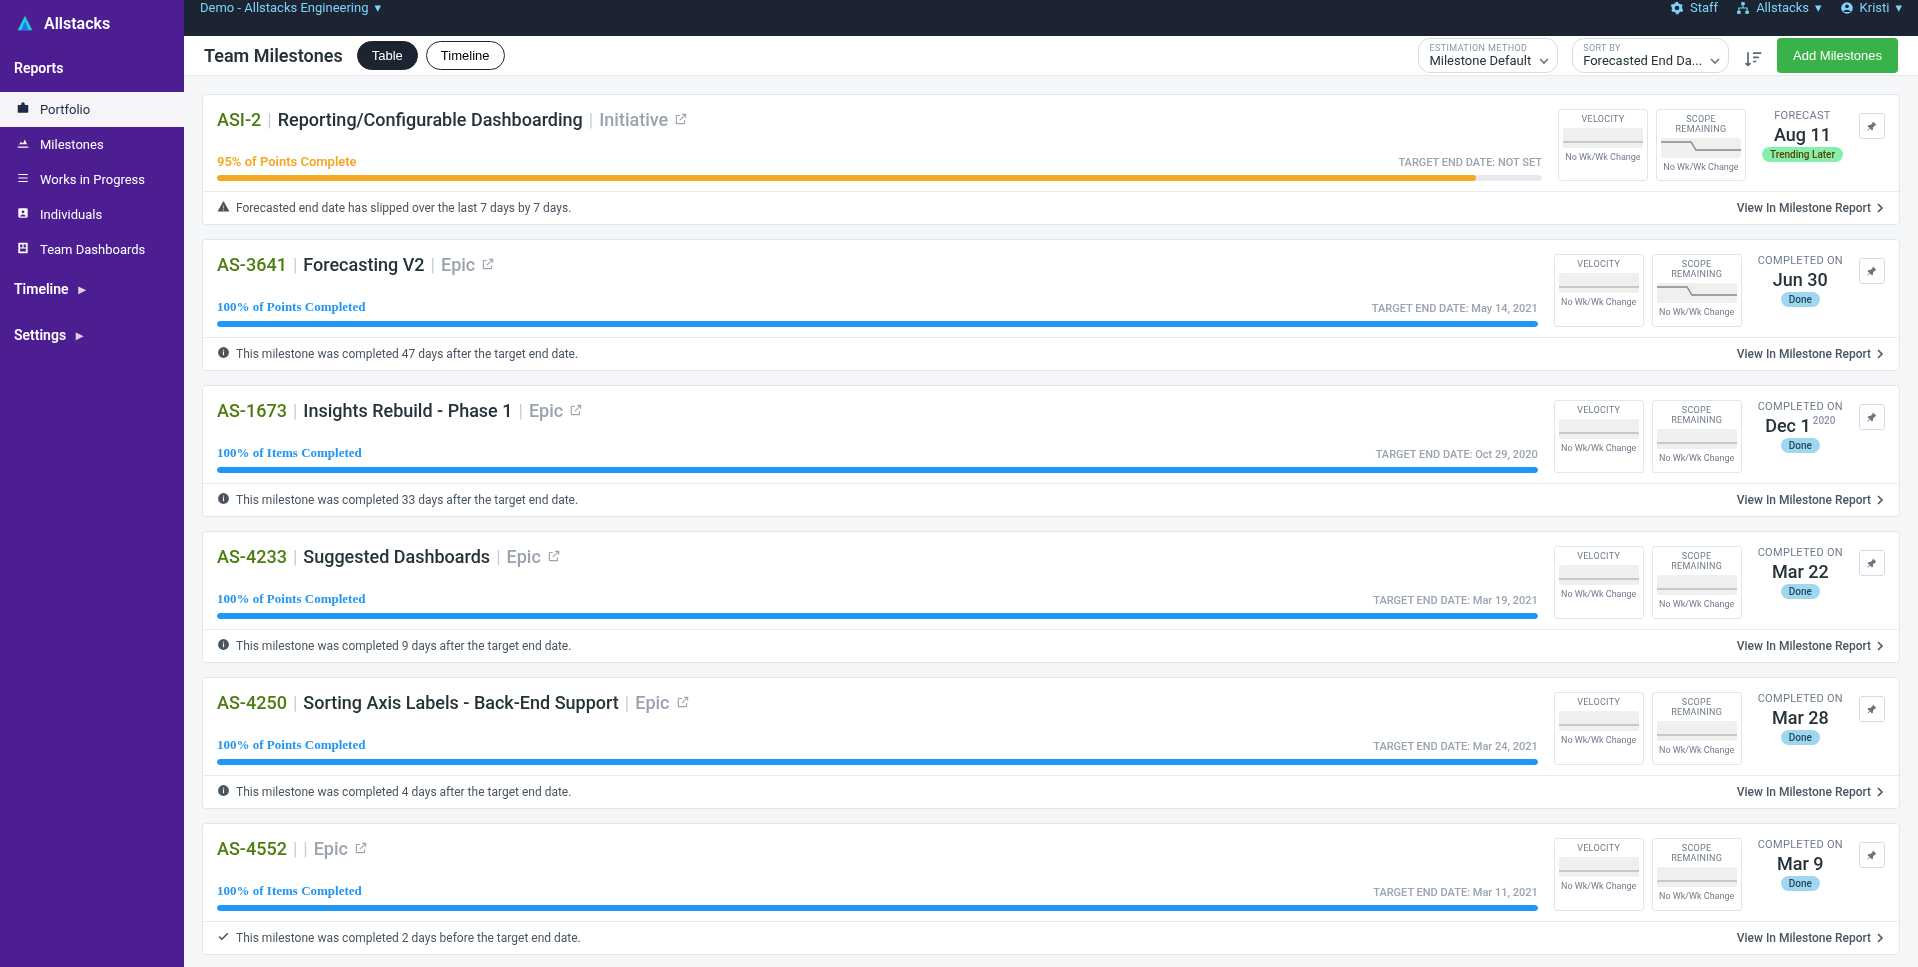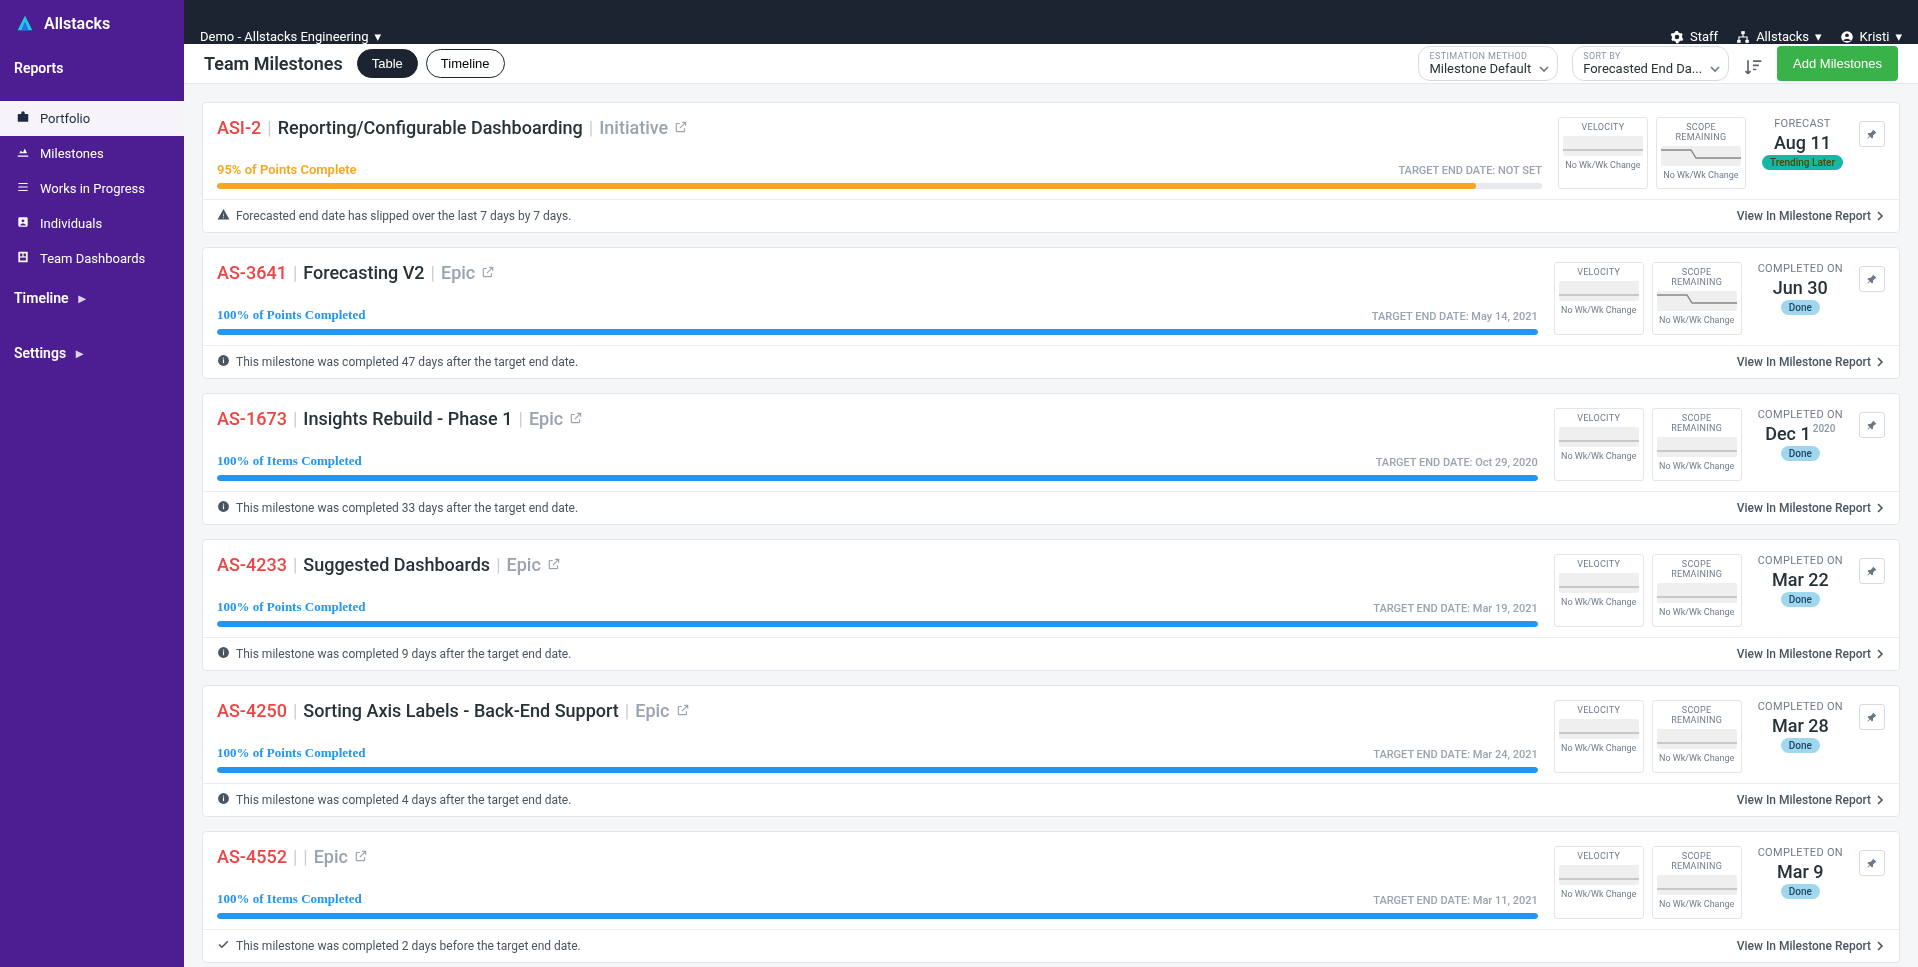--- a/index.html
+++ b/index.html
@@ -10,28 +10,28 @@
     --green: #38b249;
     --amber: #f5a623;
     --blue: #2196f3;
     --text-muted: #7a8a99;
   }
   .app { display: flex; height: 100vh; width: 100vw; }
   .sidebar { width: 184px; background: var(--purple); color: #fff; display: flex; flex-direction: column; }
   .brand { display: flex; align-items: center; padding: 12px 14px; gap: 8px; }
   .brand svg { width: 22px; height: 22px; }
   .brand-name { font-weight: 600; font-size: 16px; }
-  .side-section { font-size: 14px; font-weight: 600; padding: 14px 14px 25px; display:flex; align-items:center; gap:6px; }
+  .side-section { font-size: 14px; font-weight: 600; padding: 14px 14px 16px; display:flex; align-items:center; gap:6px; }
   .side-section .chev { margin-left: 4px; opacity:.8; }
   .nav { list-style: none; }
   .nav li { display: flex; align-items: center; gap: 10px; padding: 9px 14px 9px 16px; font-size: 13px; cursor: pointer; }
   .nav li.active { background: rgba(255,255,255,0.95); color: #1f2a44; }
   .nav li svg { width: 14px; height: 14px; }
   .main { flex: 1; display: flex; flex-direction: column; min-width: 0; }
-  .topbar { background: var(--dark-header); color: #ffffff; display: flex; align-items: flex-end; padding: 0 16px; height: 44px; font-size: 13px; gap: 18px; }
+  .topbar { background: var(--dark-header); color: #7dd3fc; display: flex; align-items: flex-start; padding: 0 16px; height: 36px; font-size: 13px; gap: 18px; }
   .topbar .spacer { flex: 1; }
   .tb-item { display:flex; align-items:center; gap:6px; cursor:pointer; }
   .tb-item svg { width:14px; height:14px; }
   .page-header { background:#fff; border-bottom:1px solid #e5e9ef; display:flex; align-items:center; padding: 2px 20px; gap:14px; }
   .page-title { font-size:18px; font-weight:600; }
   .toggle-group { display:flex; border-radius:20px; }
   .toggle-pill { font-size:13px; padding:6px 14px; border-radius:16px; border:1.5px solid #1b2430; background:#fff; cursor:pointer; }
   .toggle-pill.active { background:#1b2430; color:#fff; }
   .toggle-pill + .toggle-pill { margin-left:8px; }
   .page-header .spacer { flex:1; }
@@ -40,21 +40,21 @@
   .dd-label { font-size:9px; letter-spacing:.4px; color:#8a95a5; text-transform:uppercase; }
   .dd-row { display:flex; align-items:center; justify-content:space-between; gap:8px; font-size:13px; white-space:nowrap; }
   .dd-row svg { width:10px; height:10px; color:#6b7684; }
   .sort-icon { cursor:pointer; color:#5b6570; }
   .btn-green { background:var(--green); color:#fff; border:none; border-radius:4px; padding:10px 16px; font-size:13px; font-weight:500; cursor:pointer; }
   .content { flex:1; overflow-y:auto; padding:18px 18px 20px; }
   .card { background:#fff; border:1px solid #e1e5ec; border-radius:4px; margin-bottom:14px; }
   .card-header { display:flex; padding:14px 14px 10px; gap:16px; }
   .card-left { flex:1; min-width:0; }
   .title-row { display:flex; align-items:baseline; gap:6px; font-size:18px; flex-wrap:wrap; }
-  .issue-key { color:#ef4444; font-weight:500; }
+  .issue-key { color:#4d7c0f; font-weight:500; }
   .sep { color:#c7cdd6; }
   .issue-title { font-weight:500; }
   .issue-type { color:#9aa3b0; font-weight:500; }
   .ext-link { color:#9aa3b0; cursor:pointer; }
   .ext-link svg { width:14px; height:14px; }
   .progress-row { display:flex; justify-content:space-between; align-items:flex-end; margin-top:24px; }
   .pct-label { font-size:13px; font-weight:600; }
   .pct-amber { color:var(--amber); }
   .pct-blue { color:var(--blue);font-family:Liberation Serif, serif; }
   .target-date-label { font-size:11px; color:#9aa3b0; font-weight:500; }
@@ -63,21 +63,21 @@
   .mini-cols { display:flex; gap:8px; }
   .mini { border:1px solid #e1e5ec; border-radius:3px; width:90px; text-align:center; padding:4px 4px 5px; }
   .mini-head { font-size:9px; letter-spacing:.3px; color:#6f7b8b; text-transform:uppercase; }
   .mini-chart { height:20px; margin:4px 0; background:linear-gradient(#efefef,#efefef); position:relative; border-radius:2px; }
   .mini-sub { font-size:9px; color:#6f7b8b; }
   .forecast-col { text-align:center; min-width:78px; display:flex; flex-direction:column; align-items:center; gap:2px; }
   .forecast-head { font-size:11px; letter-spacing:.3px; color:#6f7b8b; text-transform:uppercase; }
   .forecast-date { font-size:18px; font-weight:500; display:flex; align-items:flex-start; gap:2px; }
   .forecast-date sup { font-size:10px; color:#8a95a5; }
   .pill { display:inline-block; font-size:10px; padding:2px 8px; border-radius:10px; font-weight:500; }
-  .pill-amber { background:#14b8a6; color:#5b4100; }
+  .pill-amber { background:#86efac; color:#5b4100; }
   .pill-done { background:#a0d7ef; color:#1c4a63; }
   .pin-col { display:flex; align-items:flex-start; padding-top:4px; }
   .pin-btn { border:1px solid #d6dbe3; background:#fff; width:26px; height:26px; border-radius:3px; display:flex; align-items:center; justify-content:center; cursor:pointer; color:#6b7684;}
   .pin-btn svg{width:12px;height:12px;}
   .card-footer { border-top:1px solid #e8ebf0; padding:8px 14px; display:flex; align-items:center; justify-content:space-between; font-size:12px; color:#495560; }
   .footer-left { display:flex; align-items:center; gap:6px; }
   .footer-left svg { width:13px; height:13px; }
   .view-link { display:flex; align-items:center; gap:4px; color:#495560; cursor:pointer; font-weight:500; }
   .view-link svg { width:10px; height:10px; }
   .scope-svg { width:100%; height:100%; }

